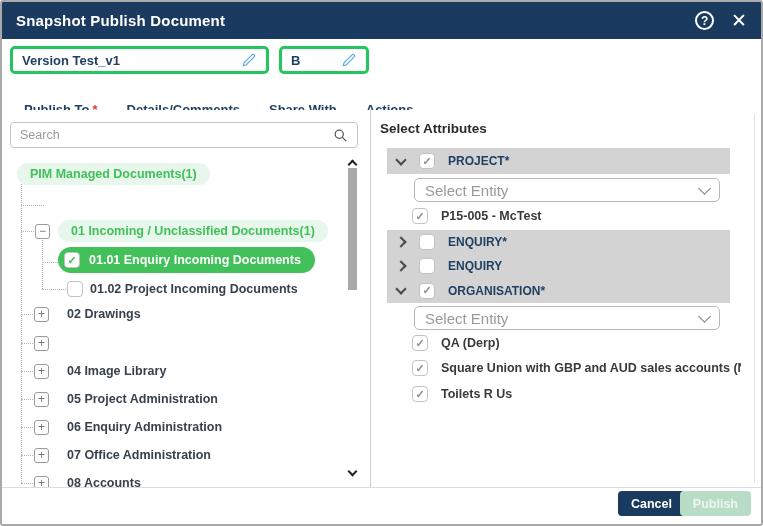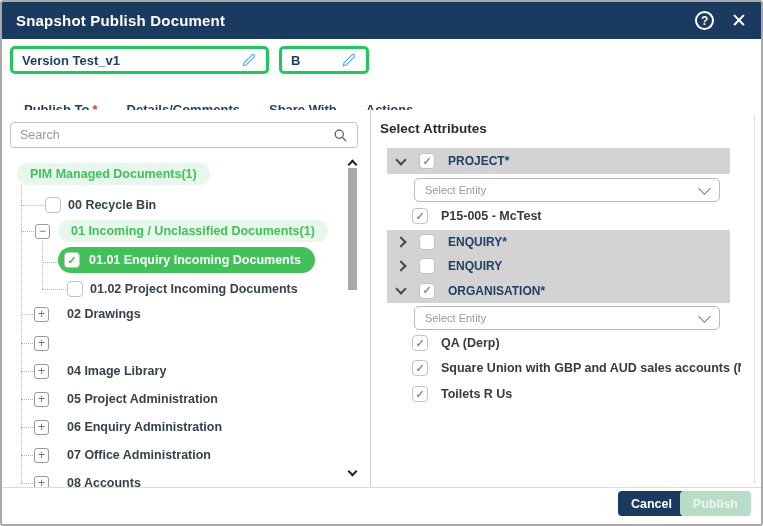--- a/index.html
+++ b/index.html
@@ -110,21 +110,21 @@
   }
   .gbar .gchev { margin-left:10px; width:8px; height:8px; border-right:2px solid #4a4a4a; border-bottom:2px solid #4a4a4a; }
   .gchev.open   { transform:rotate(45deg); margin-top:-3px; }
   .gchev.closed { transform:rotate(-45deg); }
   .gbar .cb { margin-left:14px; }
   .gbar .glabel { margin-left:13px; font-size:12px; font-weight:700; color:#1f4062; }
   .entity-select {
     position:absolute; left:43px; width:306px; height:24px; border:1px solid #b9b9b9;
     border-radius:5px; display:flex; align-items:center; padding:0 10px; cursor:pointer; background:#fff;
   }
-  .entity-select .ph { font-size:11px; color:#9a9a9a; flex:1; }
+  .entity-select .ph { font-size:15px; color:#9a9a9a; flex:1; }
   .dd-chev { width:9px; height:9px; border-right:1.6px solid #757575; border-bottom:1.6px solid #757575; transform:rotate(45deg); margin-top:-4px; }
   .attr-item { position:absolute; left:41px; height:22px; display:flex; align-items:center; gap:13px; }
   .attr-item .alabel { font-size:12.5px; font-weight:600; color:#3a3a3a; white-space:nowrap; max-width:300px; overflow:hidden; }
   
   .ftr { position:absolute; left:0; right:0; bottom:0; height:37px; border-top:1px solid #dcdcdc; background:#fff; }
   .btn {
     position:absolute; bottom:8px; height:25px; border:none; border-radius:4px;
     font-family:inherit; font-size:12.5px; font-weight:700; padding:0 13px; cursor:pointer;
   }
   .btn-cancel { right:76px; background:#1a3a5f; color:#fff; }
@@ -202,24 +202,20 @@
     <div class="stub" style="left:19px; top:261px; width:12px;"></div>
     <div class="stub" style="left:19px; top:289px; width:12px;"></div>
     <div class="stub" style="left:19px; top:317px; width:12px;"></div>
     <div class="stub" style="left:19px; top:345px; width:12px;"></div>
     <div class="stub" style="left:19px; top:373px; width:12px;"></div>
 
     <div class="trow" style="top:52px; left:15px;">
       <span class="pill-light">PIM Managed Documents(1)</span>
     </div>
 
-    <div class="trow" style="top:83px; left:43px; gap:7px;">
-      <span class="cb"></span>
-      <span class="tlabel">00 Recycle Bin</span>
-    </div>
 
     <div class="trow" style="top:109px; left:33px; gap:8px;">
       <span class="expander">−</span>
       <span class="pill-light">01 Incoming / Unclassified Documents(1)</span>
     </div>
 
     <div class="trow" style="top:138px; left:56px;">
       <span class="pill-selected">
         <span class="cb green">
             <span class="mark">✓</span>

